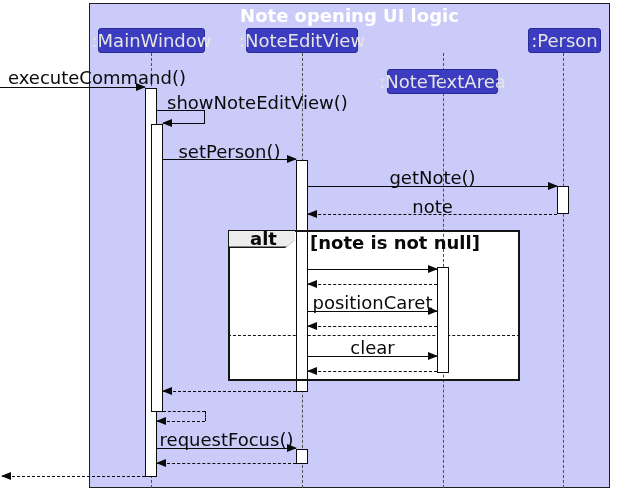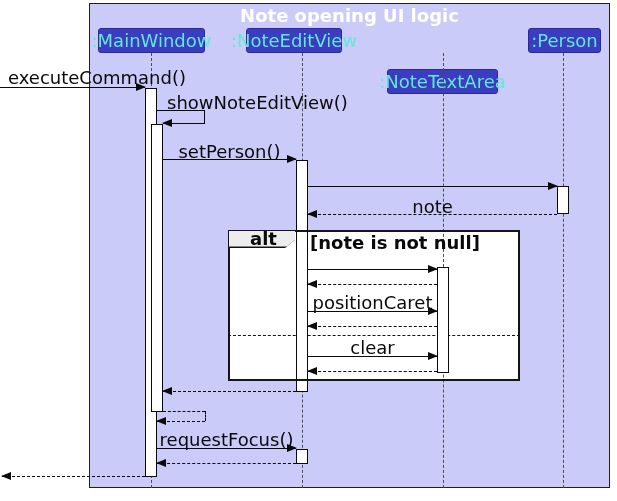--- a/index.html
+++ b/index.html
@@ -7,21 +7,21 @@
     position:relative;width:617px;height:501px;background:#ffffff;
     font-family:"DejaVu Sans", sans-serif;font-size:18px;color:#0a0a0a;
     overflow:hidden;
   }
   .abs{position:absolute;}
   
   .frame{left:89px;top:3px;width:519px;height:483px;background:#CBCBFA;border:1.5px solid #1f1f1f;}
   .title{left:89px;top:5px;width:521px;text-align:center;font-weight:bold;color:#ffffff;}
   
   .pbox{top:28px;height:25px;background:#3C3CC0;border:1.5px solid #2A2A96;border-radius:3px;
-        box-sizing:border-box;color:#5eead4;display:flex;align-items:center;justify-content:center;}
+        box-sizing:border-box;color:#e5e5e5;display:flex;align-items:center;justify-content:center;}
   
   .lifeline{top:53px;height:435px;width:0;border-left:1px dashed #4d4d4d;}
   
   .alt-bg{left:228px;top:230px;width:292px;height:151px;background:#ffffff;}
   .alt-border{left:228px;top:230px;width:292px;height:151px;border:2px solid #141414;box-sizing:border-box;}
   .divider{left:228px;top:335px;width:292px;height:0;border-top:1px dashed #141414;}
   .alt-tab-outer{left:229px;top:231px;width:66px;height:17px;background:#141414;
     clip-path:polygon(0 0,100% 0,100% 52%,85% 100%,0 100%);}
   .alt-tab-inner{left:0;top:0;width:69px;height:15.5px;background:#EDEDED;
     clip-path:polygon(0 0,100% 0,100% 52%,85% 100%,0 100%);
@@ -45,21 +45,21 @@
 <body>
 
 <div class="canvas">
 
   <div class="abs frame"></div>
   <div class="abs title">Note opening UI logic</div>
 
   <div class="abs pbox" style="left:98px;width:107px;">
     <span>:MainWindow</span>
   </div>
-  <div class="abs pbox" style="left:246px;width:96px;">
+  <div class="abs pbox" style="left:246px;width:112px;">
     <span>:NoteEditView</span>
   </div>
   <div class="abs pbox" style="left:387px;width:111px;margin-top:41px;">
     <span>:NoteTextArea</span>
   </div>
   <div class="abs pbox" style="left:528px;width:73px;">
     <span>:Person</span>
   </div>
 
   <div class="abs alt-bg"></div>
@@ -107,18 +107,19 @@
   <div class="abs vseg ret" style="left:205px;top:411px;height:10px;"></div>
   <div class="abs msg ret arrL" style="left:157px;top:421px;width:48px;"></div>
 
   <div class="abs msg arrR" style="left:157px;top:448px;width:139px;"></div>
   <div class="abs msg ret arrL" style="left:157px;top:463px;width:139px;"></div>
   <div class="abs msg ret arrL" style="left:2px;top:476px;width:143px;"></div>
 
   <div class="abs mlabel" style="left:8px;top:67px;">executeCommand()</div>
   <div class="abs mlabel" style="left:167px;top:92px;">showNoteEditView()</div>
   <div class="abs mlabel ctr" style="left:163px;width:133px;top:141px;">setPerson()</div>
+  <div class="abs mlabel ctr" style="left:308px;width:249px;top:167px;">getNote()</div>
   <div class="abs mlabel ctr" style="left:308px;width:249px;top:196px;">note</div>
   <div class="abs mlabel ctr" style="left:308px;width:129px;top:292px;">positionCaret</div>
   <div class="abs mlabel ctr" style="left:308px;width:129px;top:337px;">clear</div>
   <div class="abs mlabel ctr" style="left:157px;width:139px;top:429px;">requestFocus()</div>
 
 </div>
 
 </body></html>

